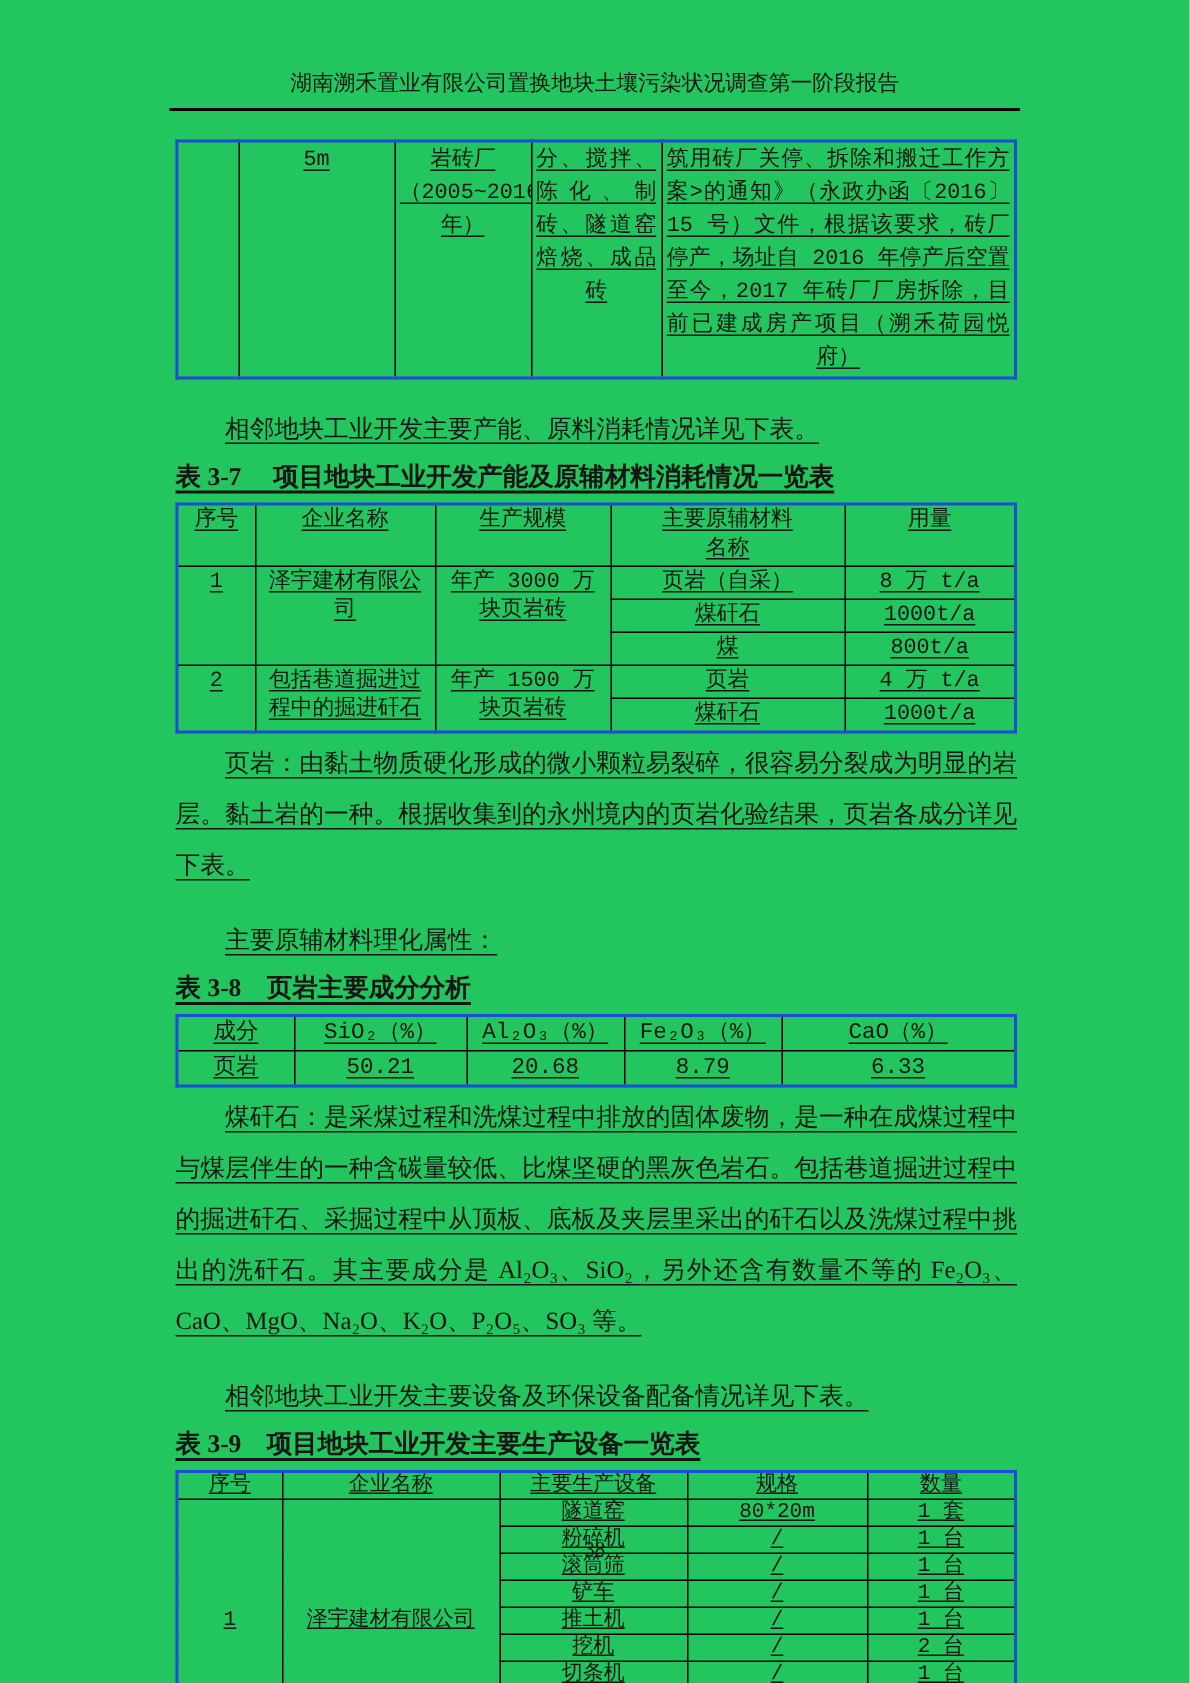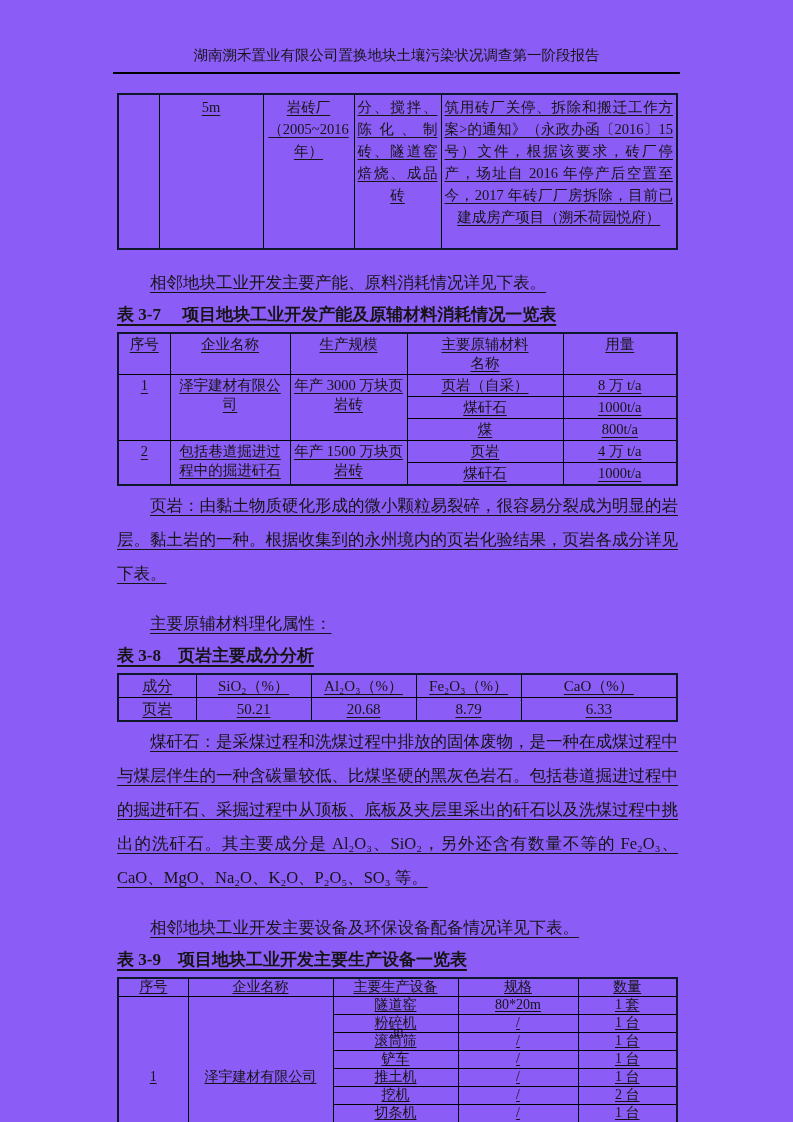--- a/index.html
+++ b/index.html
@@ -1,42 +1,43 @@
 <!DOCTYPE html>
 <html><head>
 <meta charset="utf-8">
 <style>
   * { box-sizing: border-box; margin: 0; padding: 0; }
   html,body { background: #e8e8e8; }
   .page {
     position: relative;
     width: 793px; height: 1122px;
     margin: 0 auto;
-    background: #8b5cf6;
+    background: #22c55e;
     font-family: "Liberation Serif", "DejaVu Serif", serif;
     color: #151515;
     overflow: hidden;
   }
   .header {
     position: absolute;
     left: 113px; top: 46px; width: 567px;
     text-align: center;
     font-size: 14.5px;
     padding-bottom: 7px;
     border-bottom: 2px solid #000;
   }
   .content {
     position: absolute;
     left: 117px; top: 93px; width: 561px;
   }
   table {
     width: 100%;
     border-collapse: collapse;
     table-layout: fixed;
-    border: 2px solid #0f172a;
+    border: 2px solid #1d4ed8;
+    font-family: Liberation Mono, monospace;
   }
   td, th {
     border: 1px solid #000;
     font-weight: normal;
     text-align: center;
     vertical-align: top;
     text-decoration: underline;
     text-decoration-thickness: 1px;
     text-underline-offset: 3px;
     padding: 1px 3px;

